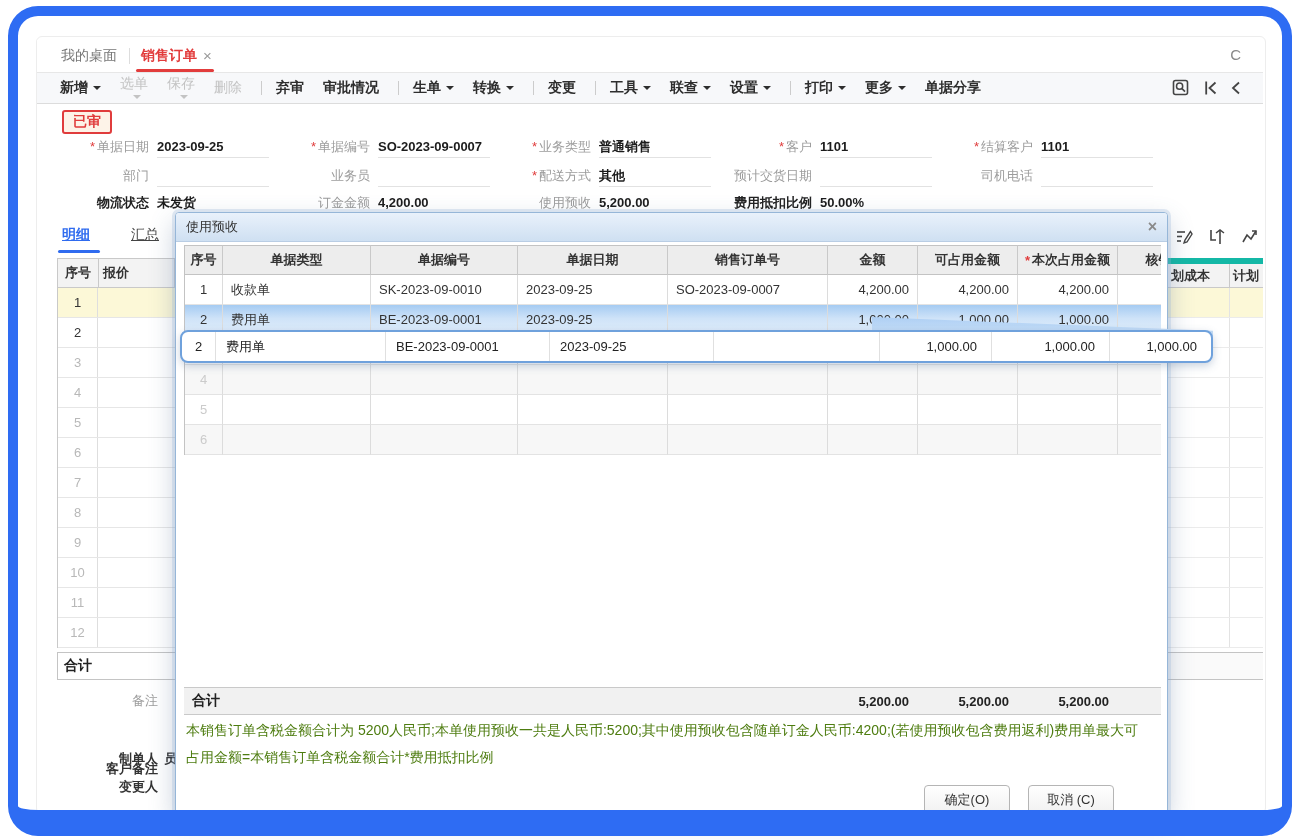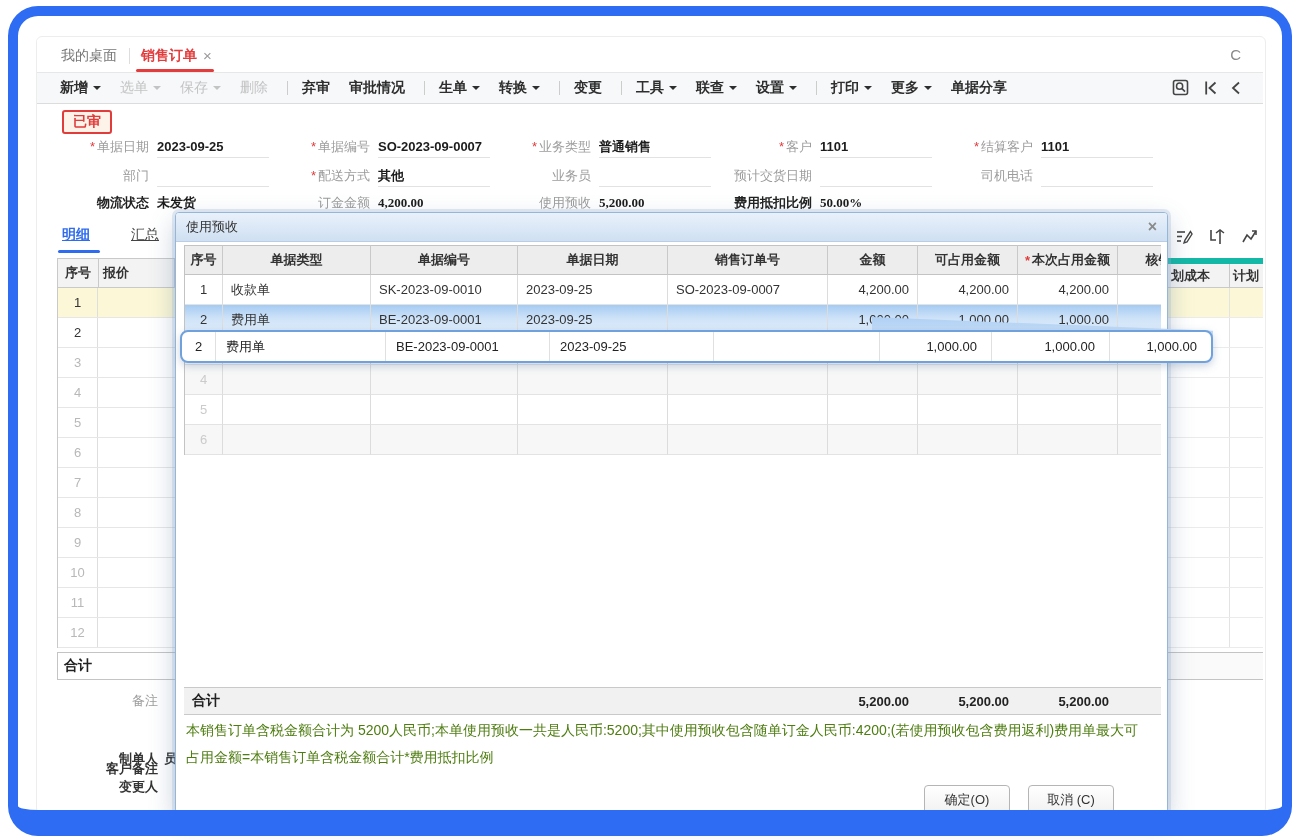--- a/index.html
+++ b/index.html
@@ -17,21 +17,21 @@
   .tab.active{color:#e23c3c;font-weight:600;}
   .tab-divider{position:absolute;left:92px;top:8px;height:16px;border-left:1px solid #ddd;}
   .tab-close{position:absolute;left:166px;top:7px;color:#9a9a9a;font-size:15px;}
   .tab-underline{position:absolute;left:99px;top:29px;width:78px;height:3px;background:#e23c3c;border-radius:2px;}
   .partial-icon{position:absolute;right:22px;top:6px;color:#888;font-size:15px;}
 
   
   .toolbar{position:absolute;left:37px;top:73px;width:1226px;height:31px;background:#f7f8fa;border-bottom:1px solid #dcdcdc;
     display:flex;align-items:center;padding-left:23px;box-sizing:border-box;font-size:14px;color:#2e2e2e;}
   .tb{margin-right:19px;font-weight:600;white-space:nowrap;display:inline-flex;align-items:center;}
-  .tb.dis{color:#c3c3c3;font-weight:400;}
+  .tb.dis{color:#c3c3c3;font-weight:400;flex-direction:column;}
   .tb .caret{display:inline-block;width:0;height:0;border:4px solid transparent;border-top-color:currentColor;margin-left:5px;transform:translateY(2px);}
   .tb-sep{height:14px;border-left:1px solid #ccc;margin:0 14px 0 0;}
   .tb-icons{margin-left:auto;display:flex;align-items:center;gap:13px;padding-right:22px;}
   .tb-icons svg{display:block;}
 
   
   .badge{position:absolute;left:62px;top:110px;padding:1px 9px;border:2px solid #e03c3c;border-radius:3px;
     color:#e03c3c;font-size:14px;font-weight:700;background:#fdf3e8;}
 
   
@@ -240,38 +240,38 @@
       <span class="fvalue">1101</span>
     </div>
   </div>
 
   <div class="form-row" style="top:163px;">
     <div class="fcell">
       <span class="flabel"><span>部门</span></span>
       <span class="fvalue"></span>
     </div>
     <div class="fcell">
+      <span class="flabel"><span>业务员</span></span>
+      <span class="fvalue"></span>
+    </div>
+    <div class="fcell">
       <span class="flabel"><i class="req">*</i><span>配送方式</span></span>
       <span class="fvalue">其他</span>
     </div>
     <div class="fcell">
-      <span class="flabel"><span>业务员</span></span>
-      <span class="fvalue"></span>
-    </div>
-    <div class="fcell">
       <span class="flabel"><span>预计交货日期</span></span>
       <span class="fvalue"></span>
     </div>
     <div class="fcell">
       <span class="flabel"><span>司机电话</span></span>
       <span class="fvalue"></span>
     </div>
   </div>
 
-  <div class="form-row" style="top:190px;font-family:Liberation Serif, serif;">
+  <div class="form-row" style="top:190px;">
     <div class="fcell">
       <span class="flabel bold"><span>物流状态</span></span>
       <span class="fvalue plain">未发货</span>
     </div>
     <div class="fcell">
       <span class="flabel"><span>订金金额</span></span>
       <span class="fvalue plain">4,200.00</span>
     </div>
     <div class="fcell">
       <span class="flabel"><span>使用预收</span></span>

